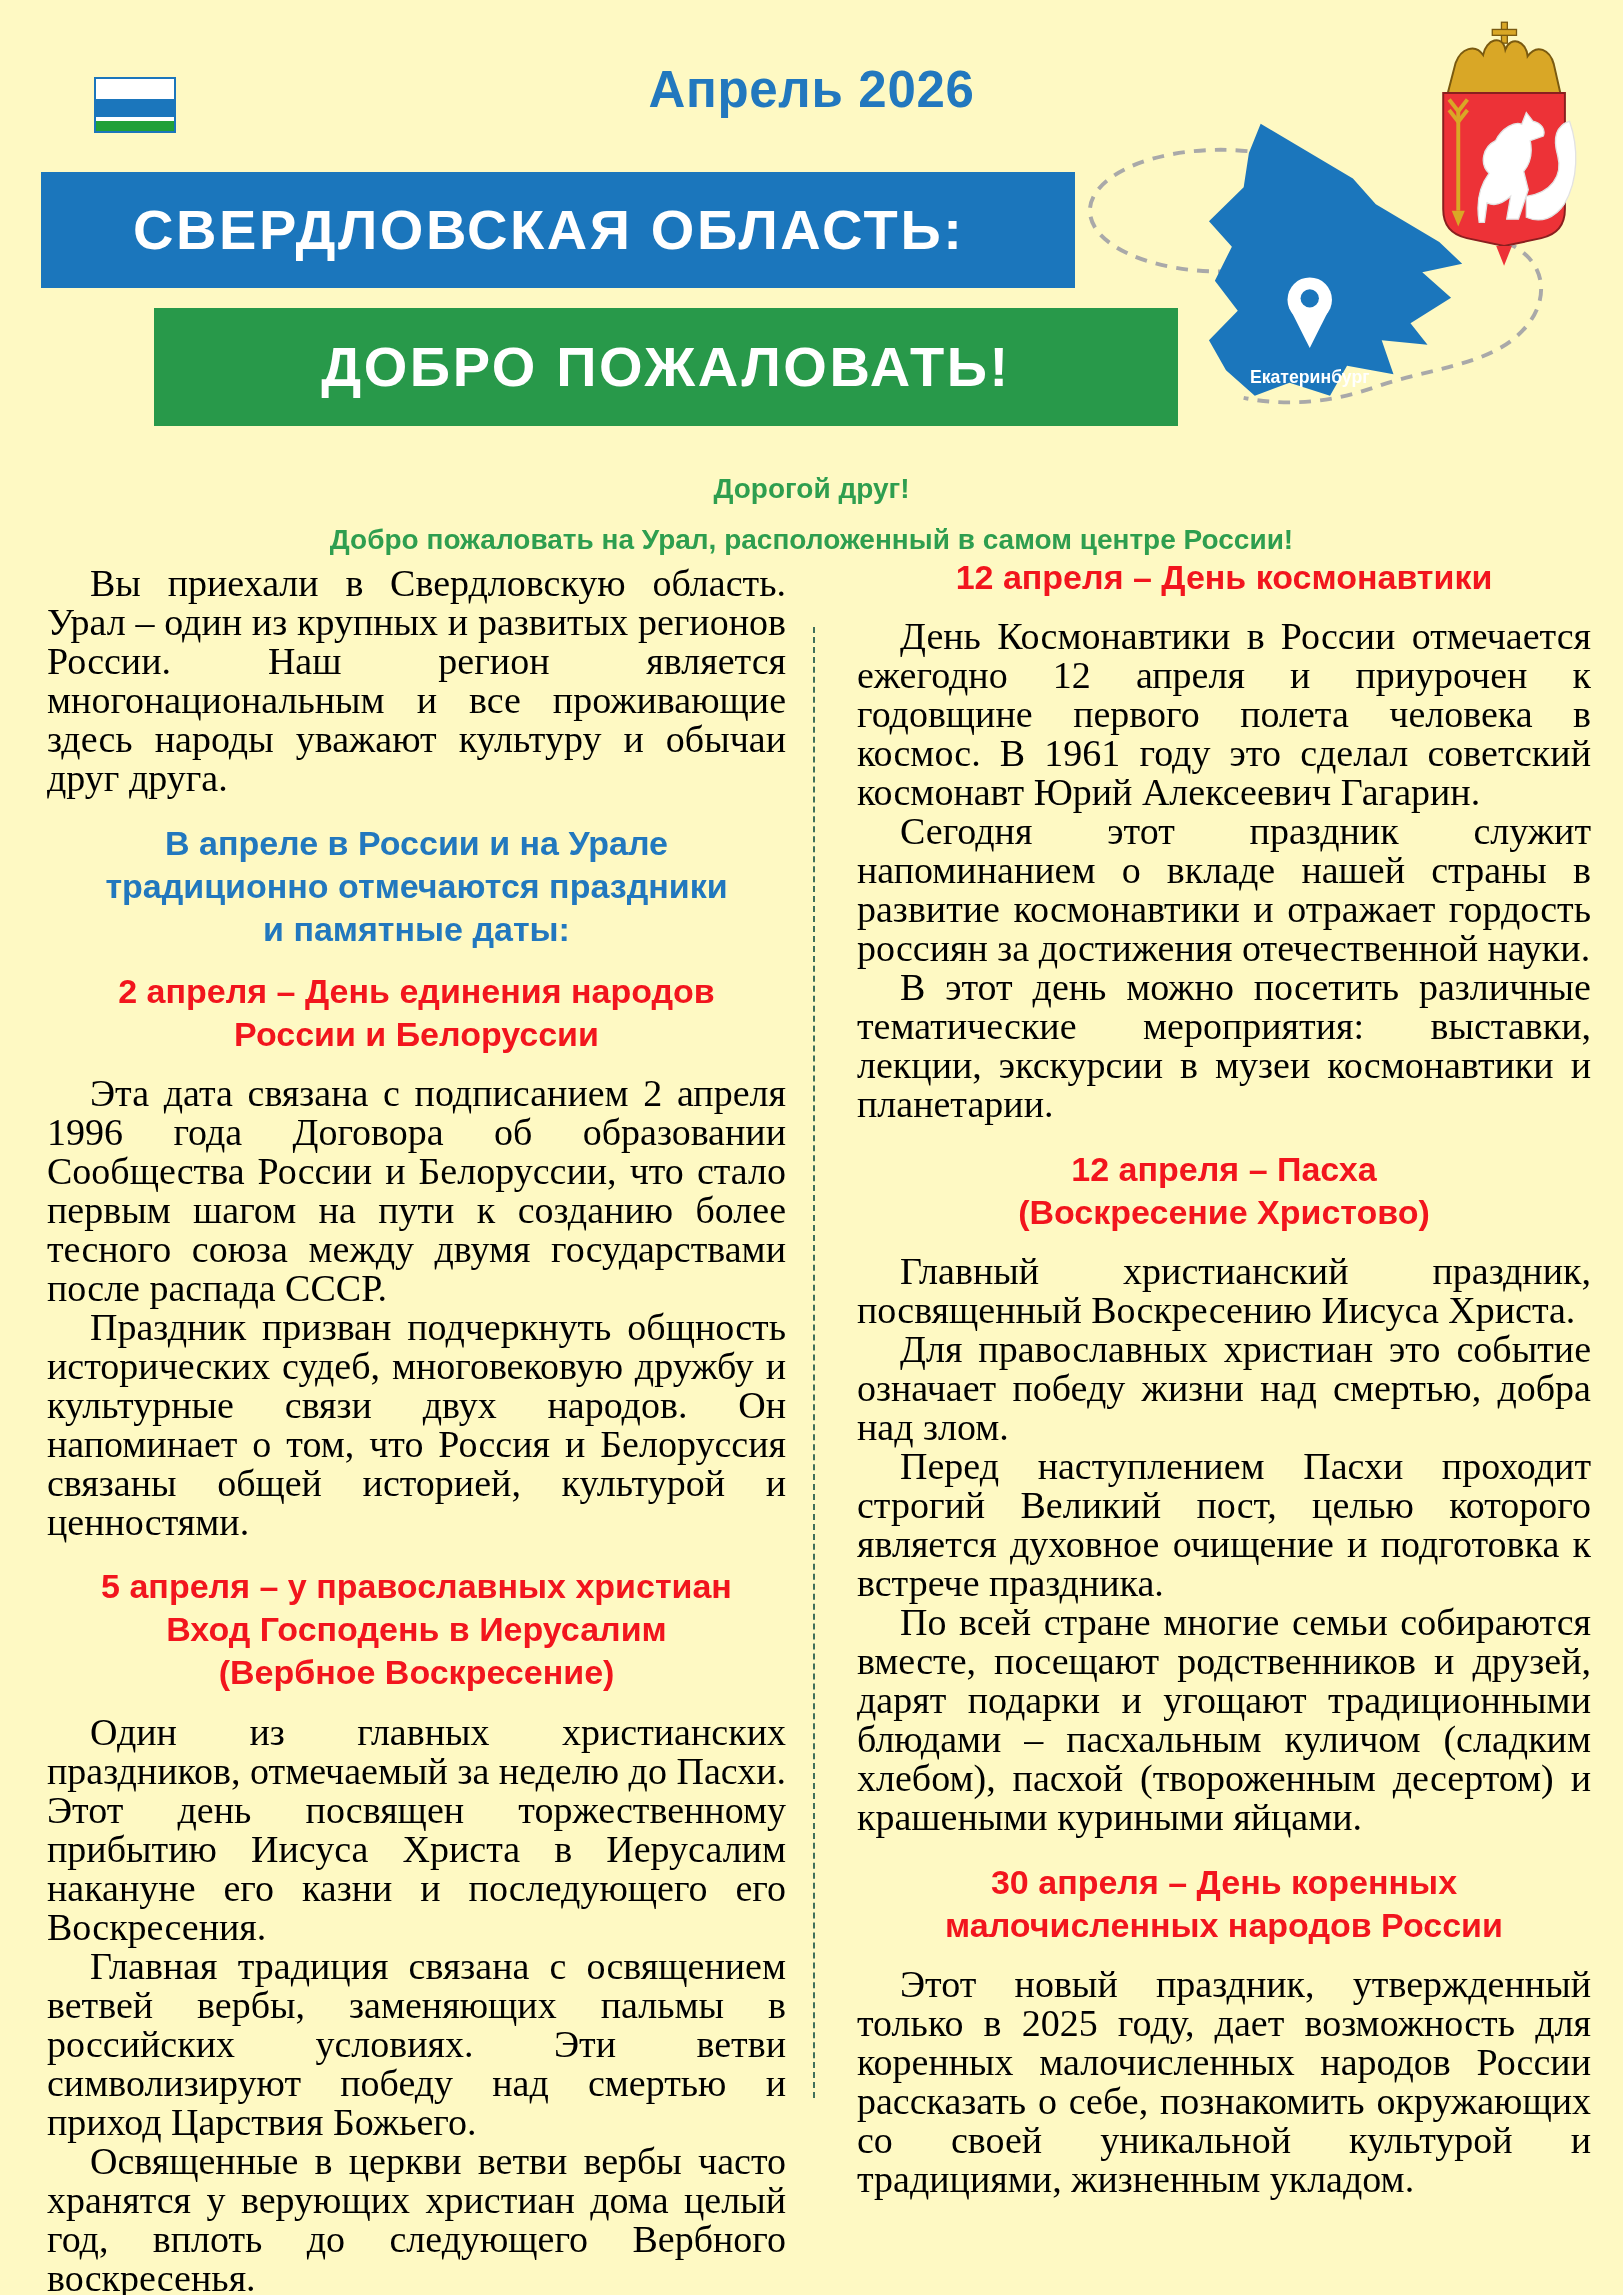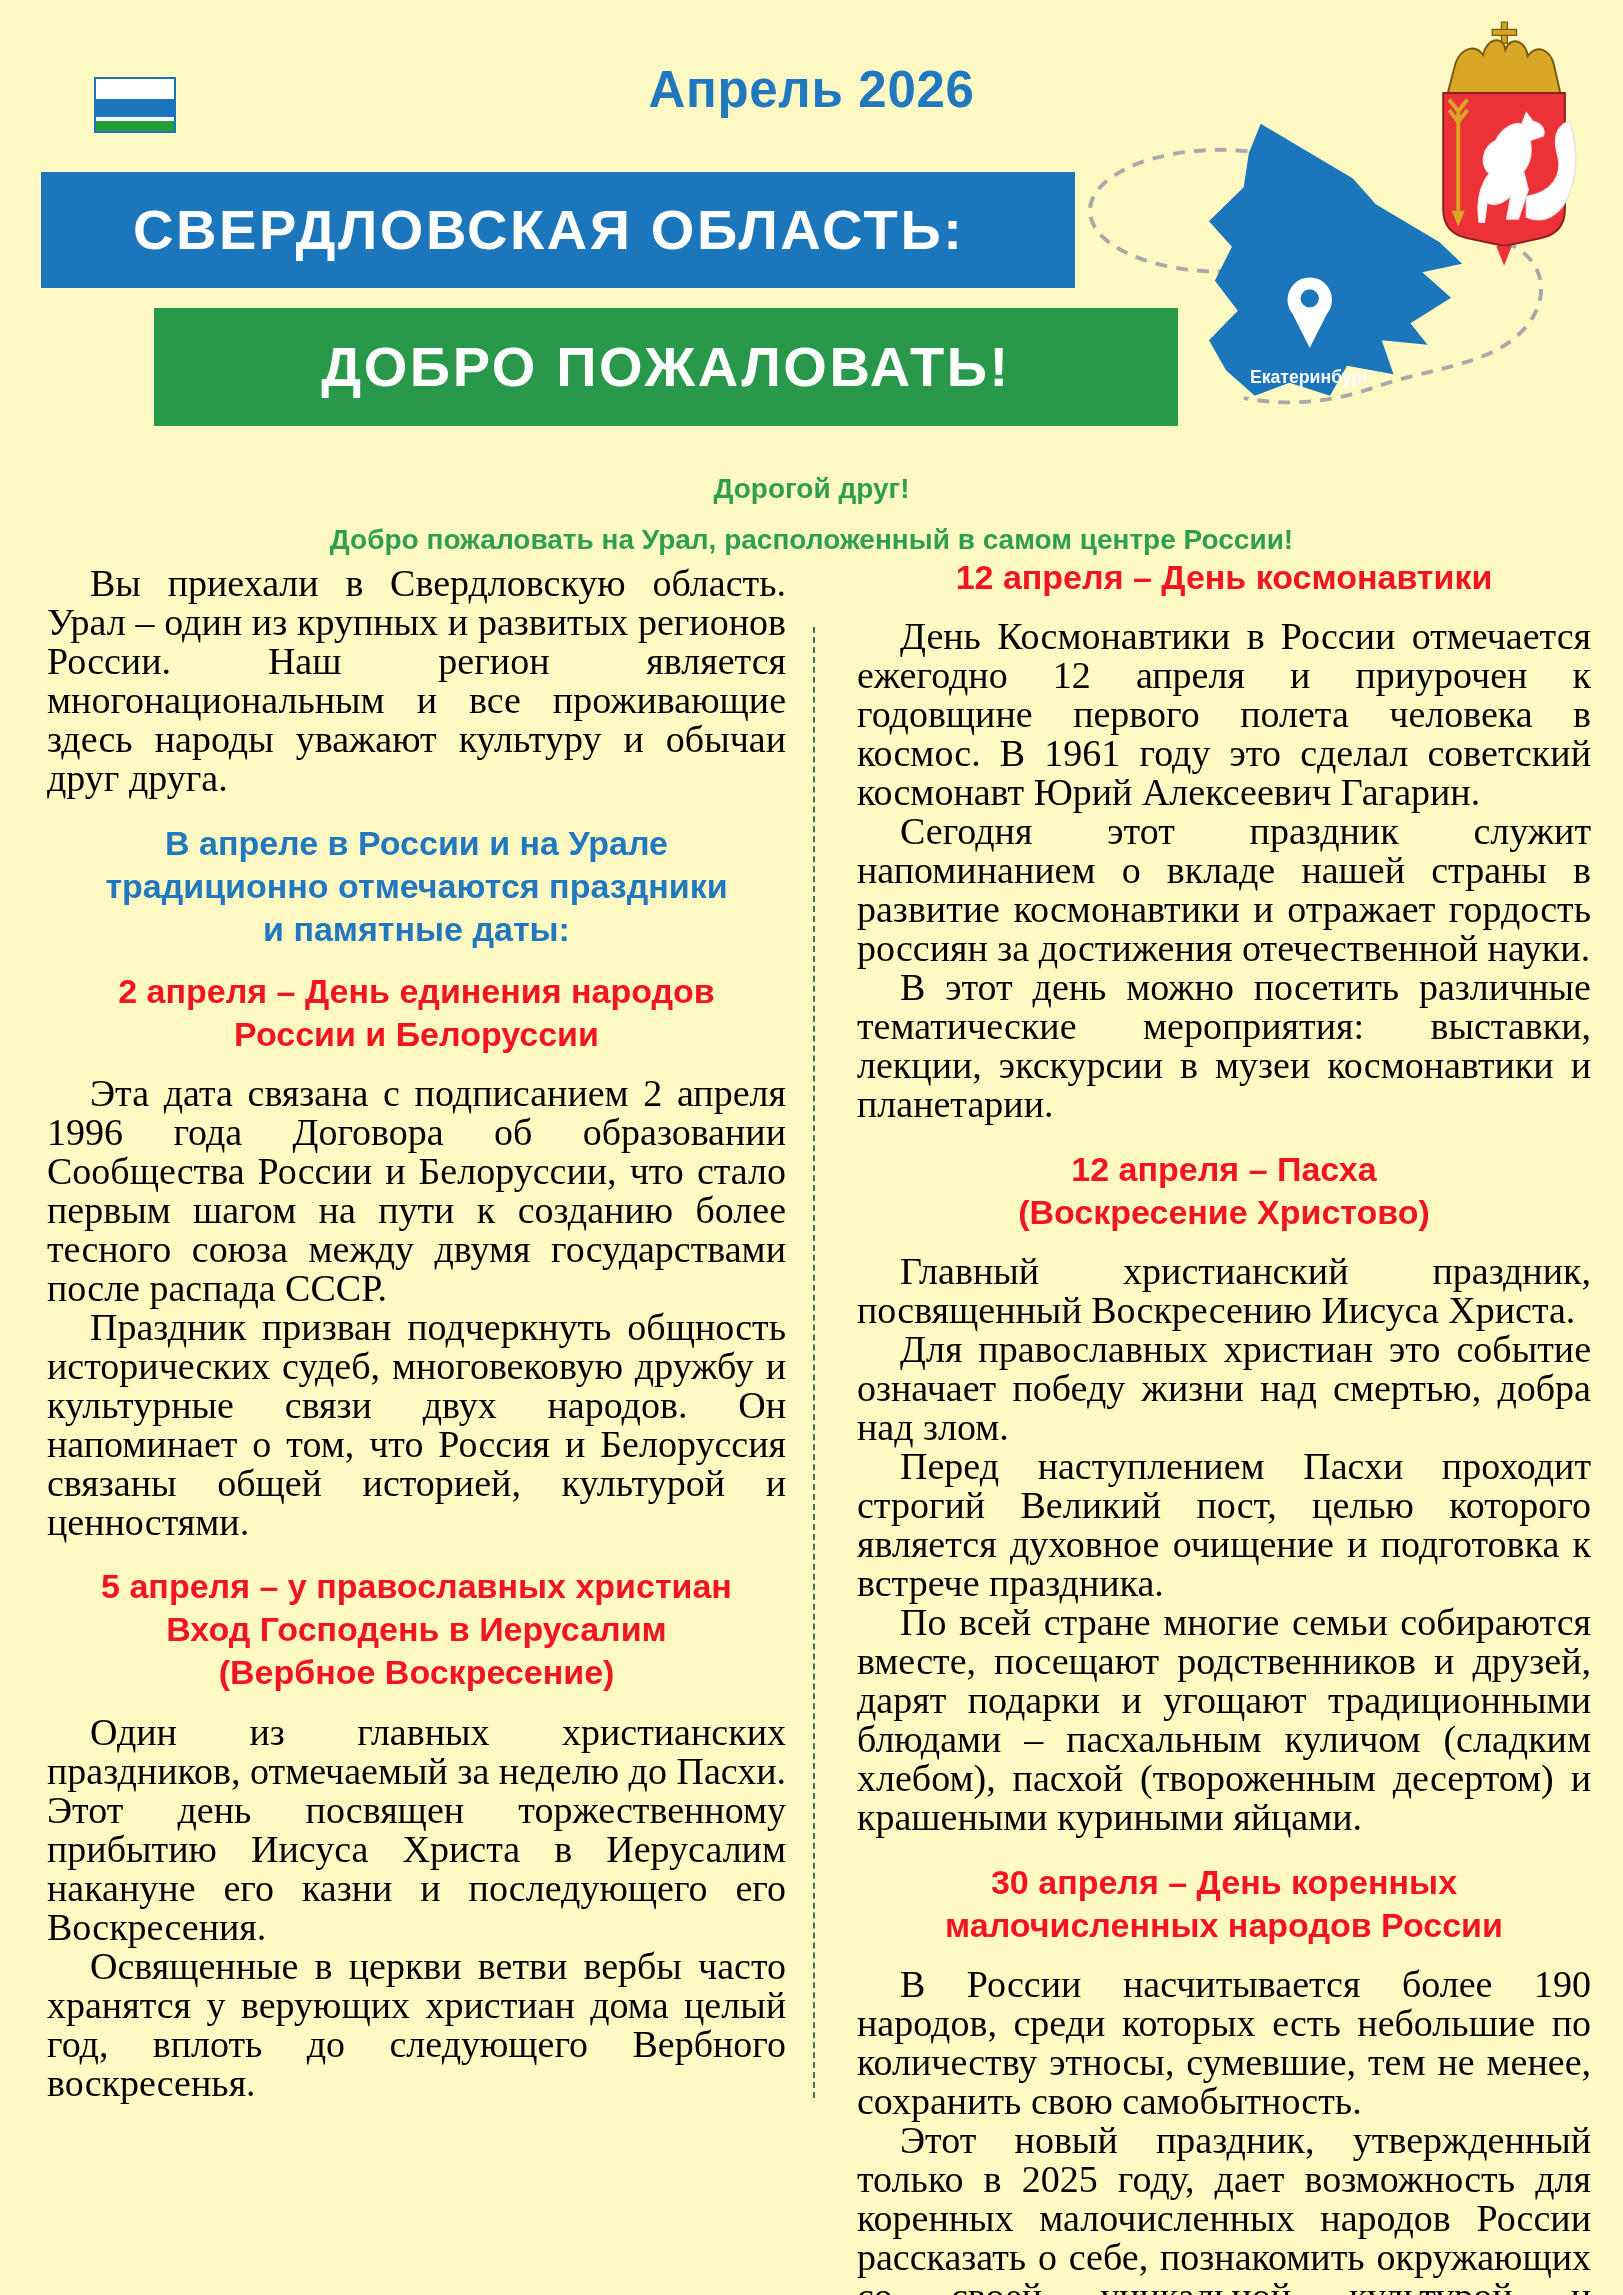--- a/index.html
+++ b/index.html
@@ -150,34 +150,34 @@
 традиционно отмечаются праздники
 и памятные даты:</div>
       <div class="head head-red">2 апреля – День единения народов
 России и Белоруссии</div>
       <div class="para">Эта дата связана с подписанием 2 апреля 1996 года Договора об образовании Сообщества России и Белоруссии, что стало первым шагом на пути к созданию более тесного союза между двумя государствами после распада СССР.</div>
       <div class="para">Праздник призван подчеркнуть общность исторических судеб, многовековую дружбу и культурные связи двух народов. Он напоминает о том, что Россия и Белоруссия связаны общей историей, культурой и ценностями.</div>
       <div class="head head-red">5 апреля – у православных христиан
 Вход Господень в Иерусалим
 (Вербное Воскресение)</div>
       <div class="para">Один из главных христианских праздников, отмечаемый за неделю до Пасхи. Этот день посвящен торжественному прибытию Иисуса Христа в Иерусалим накануне его казни и последующего его Воскресения.</div>
+      <div class="para">Главная традиция связана с освящением ветвей вербы, заменяющих пальмы в российских условиях. Эти ветви символизируют победу над смертью и приход Царствия Божьего.</div>
       <div class="para">Освященные в церкви ветви вербы часто хранятся у верующих христиан дома целый год, вплоть до следующего Вербного воскресенья.</div>
     </div>
   <div class="col col-right" id="col-right">
       <div class="head head-red">12 апреля – День космонавтики</div>
       <div class="para">День Космонавтики в России отмечается ежегодно 12 апреля и приурочен к годовщине первого полета человека в космос. В 1961 году это сделал советский космонавт Юрий Алексеевич Гагарин.</div>
       <div class="para">Сегодня этот праздник служит напоминанием о вкладе нашей страны в развитие космонавтики и отражает гордость россиян за достижения отечественной науки.</div>
       <div class="para">В этот день можно посетить различные тематические мероприятия: выставки, лекции, экскурсии в музеи космонавтики и планетарии.</div>
       <div class="head head-red">12 апреля – Пасха
 (Воскресение Христово)</div>
       <div class="para">Главный христианский праздник, посвященный Воскресению Иисуса Христа.</div>
       <div class="para">Для православных христиан это событие означает победу жизни над смертью, добра над злом.</div>
       <div class="para">Перед наступлением Пасхи проходит строгий Великий пост, целью которого является духовное очищение и подготовка к встрече праздника.</div>
       <div class="para">По всей стране многие семьи собираются вместе, посещают родственников и друзей, дарят подарки и угощают традиционными блюдами – пасхальным куличом (сладким хлебом), пасхой (твороженным десертом) и крашеными куриными яйцами.</div>
       <div class="head head-red">30 апреля – День коренных
 малочисленных народов России</div>
-      <div class="para">В России насчитывается более 190 народов, среди которых есть небольшие по количеству этносы, сумевшие, тем не менее, сохранить свою самобытность.</div>
       <div class="para">Этот новый праздник, утвержденный только в 2025 году, дает возможность для коренных малочисленных народов России рассказать о себе, познакомить окружающих со своей уникальной культурой и традициями, жизненным укладом.</div>
     </div>
   <div class="divider"></div>
 
 </div>
 
 
 </body></html>

